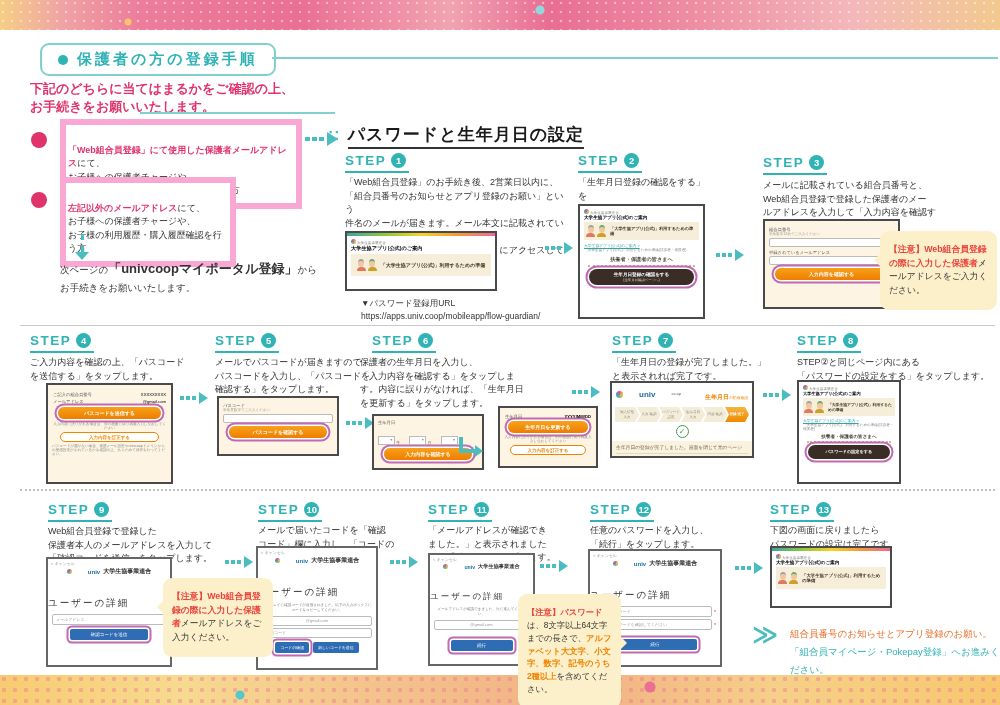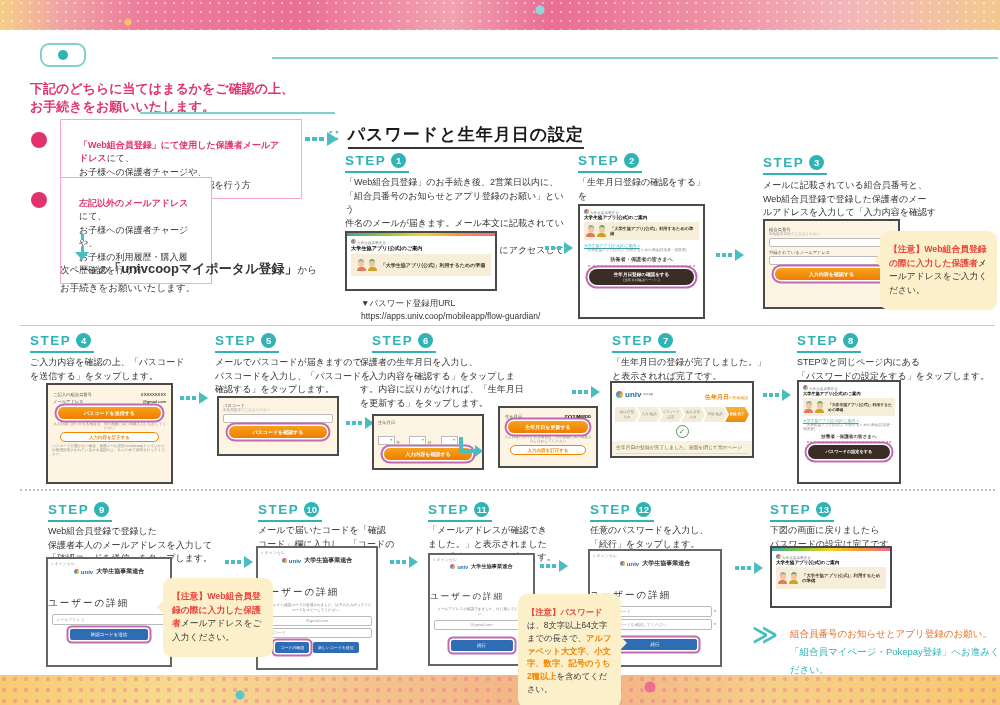--- a/index.html
+++ b/index.html
@@ -25,21 +25,21 @@
 
   
   .hdr-box { border:2px solid #7fd0cf; border-radius:9px; padding:5px 16px; display:flex; align-items:center; gap:9px; background:#fff; }
   .hdr-dot { width:10px; height:10px; border-radius:50%; background:#2fb3b5; }
   .hdr-title { color:#2fb3b5; font-weight:bold; font-size:15px; letter-spacing:3px; }
   .tealline { background:#7fd0cf; }
   .intro { color:#e0336b; font-weight:bold; font-size:13px; line-height:1.4; white-space:pre-line; }
 
   
   .pdot { width:16px; height:16px; border-radius:50%; background:#e0336b; }
-  .cbox { border:1px solid #f9a8d4; background:#fff; padding:5px 18px; font-size:9px; line-height:1.5; color:#333; white-space:pre-line; }
+  .cbox { border:6px solid #f9a8d4; background:#fff; padding:5px 2px; font-size:9px; line-height:1.5; color:#333; white-space:pre-line; }
   .hlpink { color:#e0336b; font-weight:bold; }
   .portal { font-size:9.5px; color:#333; line-height:1.7; }
   .pbig { font-size:13px; font-weight:bold; }
 
   
   .dots-arrow { display:flex; align-items:center; gap:2.5px; }
   .dots-arrow .d { width:3.5px; height:3.5px; background:#49bdbf; }
   .dots-arrow .tri { width:0; height:0; border-left:9px solid #49bdbf; border-top:6px solid transparent; border-bottom:6px solid transparent; margin-left:1px; }
   .big .d { width:4.5px; height:4.5px; }
   .big .tri { border-left-width:11px; border-top-width:7px; border-bottom-width:7px; }
@@ -80,21 +80,21 @@
   .hl { box-shadow:0 0 0 1.5px #fff, 0 0 0 3.5px #c169b1; }
   .btn-o { background:linear-gradient(#f7a21a,#ee7d00); border-radius:999px; color:#fff; font-weight:bold; display:flex; align-items:center; justify-content:center; font-size:5px; height:12px; margin:3px 6px; }
   .btn-oo { background:#fff; border:1.2px solid #f08300; color:#f08300; border-radius:999px; height:10px; display:flex; align-items:center; justify-content:center; font-size:4.5px; font-weight:bold; margin:2px 8px; }
   .lbl { font-size:4.3px; color:#555; } .ph { font-size:3.6px; color:#9a9a9a; }
   .input { background:#fff; border:1px solid #bbb; border-radius:2px; height:9px; margin:1.5px 0 3px; font-size:4px; color:#999; display:flex; align-items:center; padding:0 3px; }
   .frow { display:flex; justify-content:space-between; align-items:baseline; margin:2px 1px; }
   .sel { display:inline-flex; align-items:flex-end; gap:1px; margin-right:5px; }
   .selbox { width:17px; height:9px; border:1px solid #bbb; background:#fff; font-size:3.6px; color:#999; display:flex; align-items:center; justify-content:flex-end; padding-right:1px; }
   .kan { font-size:4px; color:#555; }
 
-  .ulogo { display:inline-flex; align-items:center; gap:2px; font-weight:bold; color:#1d6fa5; }
+  .ulogo { display:inline-flex; align-items:center; gap:16px; font-weight:bold; color:#1d6fa5; }
   .ulogo::before { content:""; display:inline-block; width:5px; height:5px; border-radius:50%; background:conic-gradient(from 0deg,#e94f8a,#f5b942,#6fbf73,#3f9bd8,#e94f8a); }
   .ulogo.lg { font-size:8px; } .ulogo.lg::before { width:7px; height:7px; }
 
   .prog { display:flex; height:15px; margin:3px 3px 2px; }
   .pseg { flex:1; background:#f3ecd9; color:#8d8574; font-size:3.5px; line-height:1.15; display:flex; align-items:center; justify-content:center; text-align:center; clip-path:polygon(0 0,calc(100% - 4px) 0,100% 50%,calc(100% - 4px) 100%,0 100%,4px 50%); margin-left:-2px; padding:0 3px; }
   .pseg:first-child { margin-left:0; clip-path:polygon(0 0,calc(100% - 4px) 0,100% 50%,calc(100% - 4px) 100%,0 100%); }
   .pseg.on { background:linear-gradient(#f6b43d,#ef8a00); color:#fff; font-weight:bold; }
   .check { width:13px; height:13px; border:1.8px solid #43a047; border-radius:50%; color:#43a047; font-size:8px; font-weight:bold; display:flex; align-items:center; justify-content:center; margin:3px auto; }
   .msgbox { background:#f9f2df; font-size:4.8px; color:#6d5c44; padding:2px 4px; line-height:2; }
   .msgbox span { display:block; border-bottom:1px solid #e6d9bc; }
@@ -125,41 +125,42 @@
   .fin1 { color:#e8702a; display:block; } .fin2 { color:#2fb3b5; display:block; }
 </style>
 </head>
 <body>
 
 <div class="abs deco-top"></div>
 <div class="abs deco-bottom"></div>
 
 <div class="abs hdr-box" style="left:40px;top:43px;">
   <span class="hdr-dot"></span>
+  <span class="hdr-title">保護者の方の登録手順</span>
 </div>
 <div class="abs tealline" style="left:272px;top:57px;width:726px;height:2px;"></div>
 <div class="abs intro" style="left:30px;top:80px;">下記のどちらに当てはまるかをご確認の上、
 お手続きをお願いいたします。</div>
 <div class="abs tealline" style="left:140px;top:112px;width:195px;height:2px;"></div>
 
 <div class="abs pdot" style="left:31px;top:132px;"></div>
 <div class="abs cbox" style="left:60px;top:119px;width:242px;">
   <span class="hlpink">「Web組合員登録」にて使用した保護者メールアドレス</span><span>にて、</span><span>
 お子様への保護者チャージや、
 お子様の利用履歴・購入履歴確認を行う方</span>
 </div>
 <div class="abs dots-arrow big" style="left:305px;top:132px;">
     <span class="d"></span>
     <span class="d"></span>
     <span class="d"></span>
     <span class="tri"></span>
   </div>
 
 <div class="abs pdot" style="left:31px;top:192px;"></div>
-<div class="abs cbox" style="left:60px;top:177px;width:152px;font-family:Liberation Serif, serif;">
+<div class="abs cbox" style="left:60px;top:177px;width:176px;font-family:Liberation Serif, serif;">
   <span class="hlpink">左記以外のメールアドレス</span><span>にて、</span><span>
 お子様への保護者チャージや、
 お子様の利用履歴・購入履歴確認を行う方</span>
 </div>
 <div class="abs varrow" style="left:75px;top:234px;">
     <span class="vline"></span>
     <span class="vtri"></span>
   </div>
 <div class="abs portal" style="left:60px;top:258px;width:270px;">
   <span>次ページの</span><span class="pbig">「univcoopマイポータル登録」</span><span>から</span>

